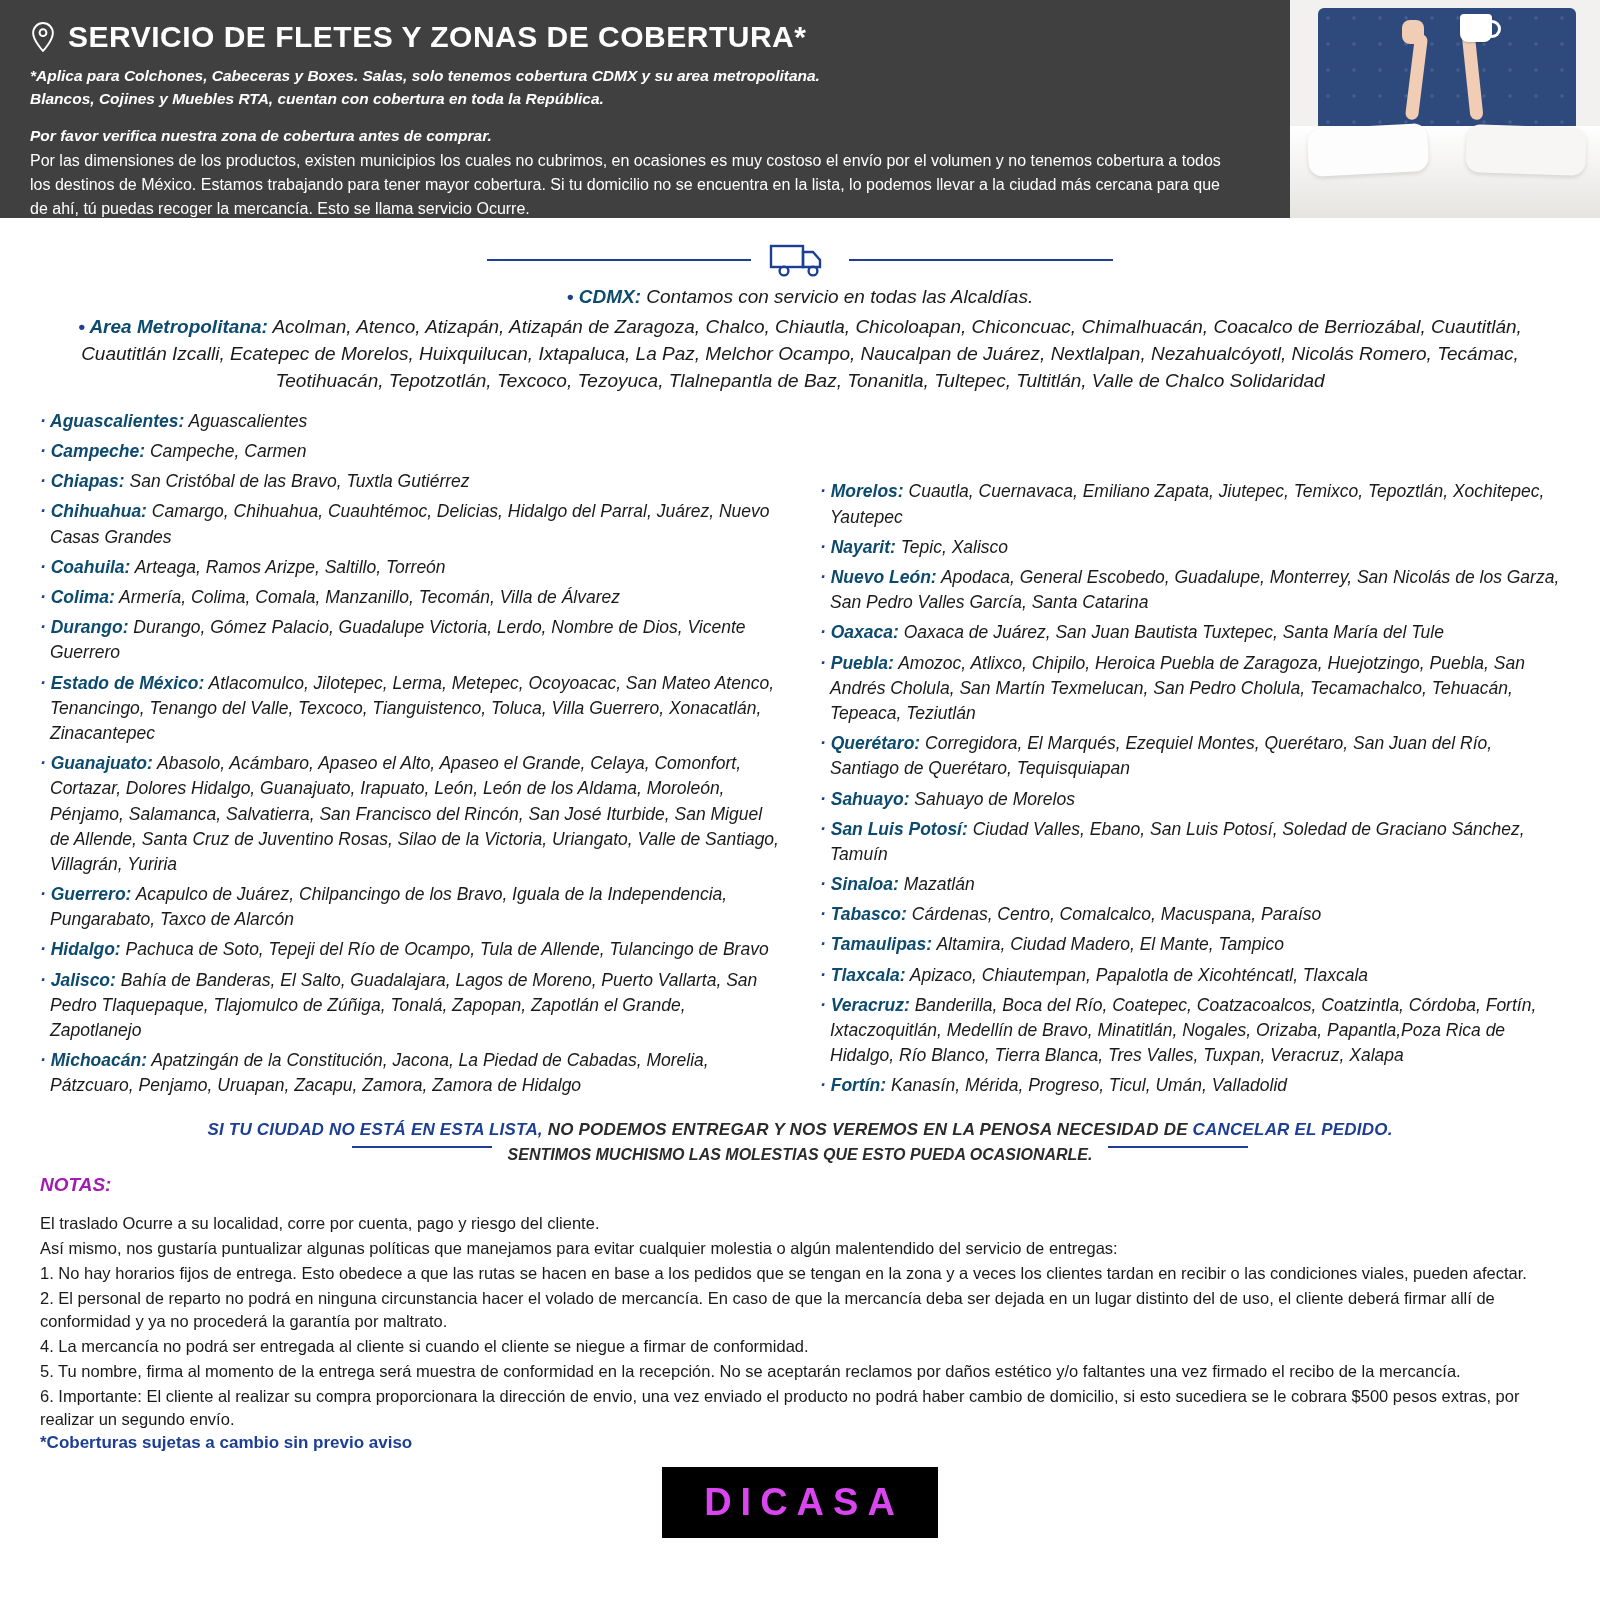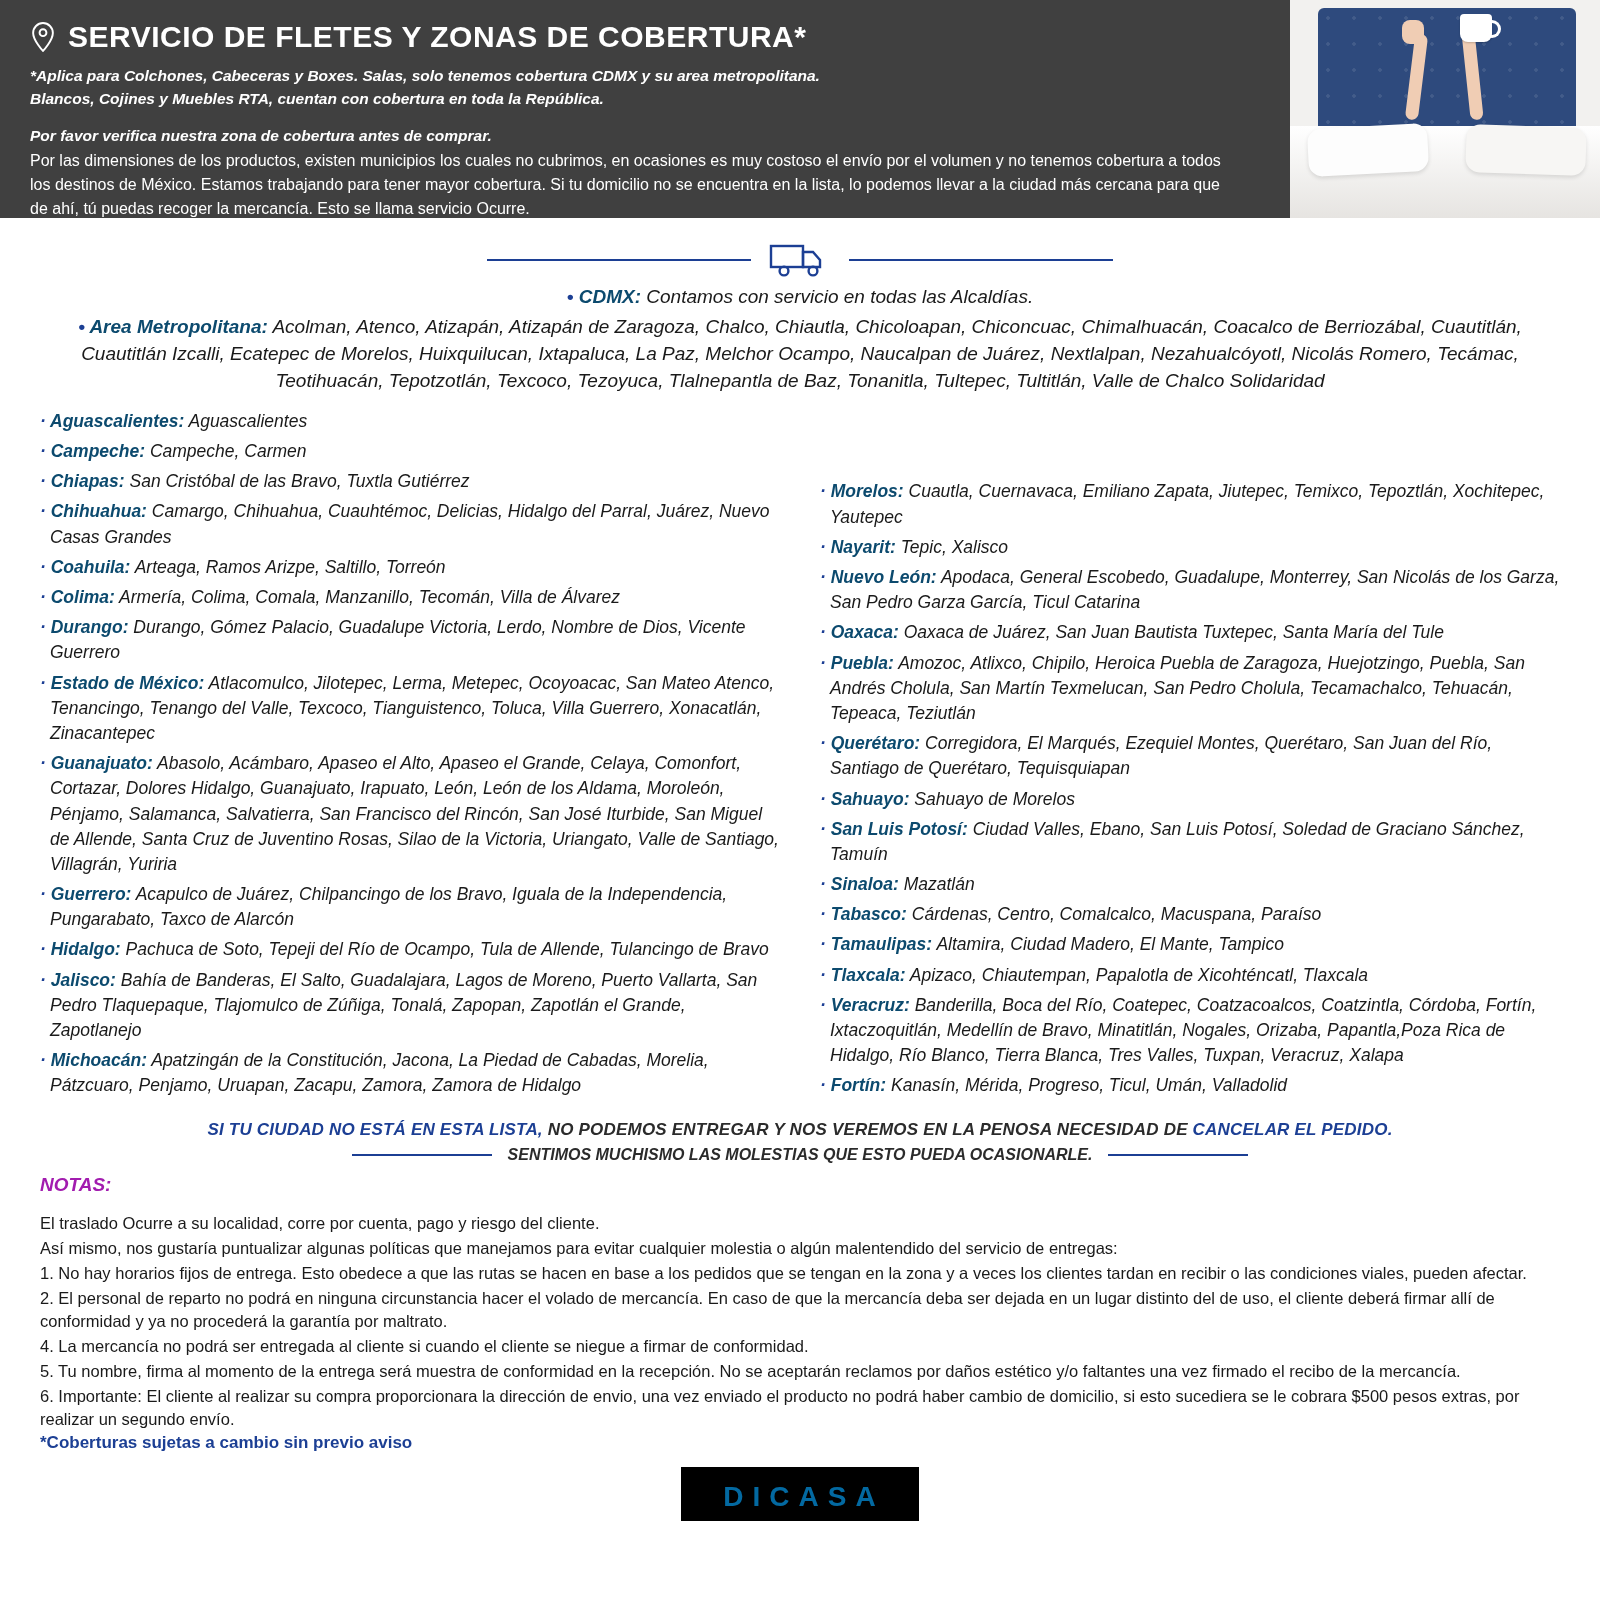--- a/index.html
+++ b/index.html
@@ -112,21 +112,21 @@
   
   .warn {
     text-align:center; margin-top:16px; padding:0 40px;
   }
   .warn-1 {
     font-size:17px; font-style:italic; font-weight:bold;
     color:#2b2b2b; letter-spacing:0.2px;
   }
   .warn-blue { color:#1c3f94; }
   .warn-2-row {
-    display:flex; align-items:center; justify-content:center; margin-top:6px;
+    display:flex; align-items:flex-start; justify-content:center; margin-top:6px;
   }
   .warn-line { height:2px; background:#1c3f94; flex:0 0 140px; }
   .warn-2 {
     font-size:16px; font-style:italic; font-weight:bold; color:#2b2b2b;
     margin:0 16px; white-space:nowrap;
   }
 
   
   .notes { padding:10px 40px 0 40px; }
   .notes-title {
@@ -135,23 +135,23 @@
   .note-p {
     font-size:16.5px; line-height:1.35; margin-bottom:3px;
   }
   .cob {
     color:#1c3f94; font-weight:bold; font-size:17px; margin-top:0;
   }
 
   
   .logo-wrap { display:flex; justify-content:center; margin-top:14px; }
   .logo {
-    background:#000000; color:#0369a1;
-    font-size:28px; letter-spacing:9px; font-weight:bold;
-    padding:14px 34px 8px 42px;
+    background:#000000; color:#d946ef;
+    font-size:38px; letter-spacing:9px; font-weight:bold;
+    padding:14px 34px 14px 42px;
   }
 </style>
 </head>
 <body>
 
 <div class="page">
 
   <div class="header">
     <div class="header-title">
       <span class="pin-icon">
@@ -219,21 +219,21 @@
         <div class="entry"><span class="bullet">· </span><span class="state">Estado de México:</span> <span>Atlacomulco, Jilotepec, Lerma, Metepec, Ocoyoacac, San Mateo Atenco, Tenancingo, Tenango del Valle, Texcoco, Tianguistenco, Toluca, Villa Guerrero, Xonacatlán, Zinacantepec</span></div>
         <div class="entry"><span class="bullet">· </span><span class="state">Guanajuato:</span> <span>Abasolo, Acámbaro, Apaseo el Alto, Apaseo el Grande, Celaya, Comonfort, Cortazar, Dolores Hidalgo, Guanajuato, Irapuato, León, León de los Aldama, Moroleón, Pénjamo, Salamanca, Salvatierra, San Francisco del Rincón, San José Iturbide, San Miguel de Allende, Santa Cruz de Juventino Rosas, Silao de la Victoria, Uriangato, Valle de Santiago, Villagrán, Yuriria</span></div>
         <div class="entry"><span class="bullet">· </span><span class="state">Guerrero:</span> <span>Acapulco de Juárez, Chilpancingo de los Bravo, Iguala de la Independencia, Pungarabato, Taxco de Alarcón</span></div>
         <div class="entry"><span class="bullet">· </span><span class="state">Hidalgo:</span> <span>Pachuca de Soto, Tepeji del Río de Ocampo, Tula de Allende, Tulancingo de Bravo</span></div>
         <div class="entry"><span class="bullet">· </span><span class="state">Jalisco:</span> <span>Bahía de Banderas, El Salto, Guadalajara, Lagos de Moreno, Puerto Vallarta, San Pedro Tlaquepaque, Tlajomulco de Zúñiga, Tonalá, Zapopan, Zapotlán el Grande, Zapotlanejo</span></div>
         <div class="entry"><span class="bullet">· </span><span class="state">Michoacán:</span> <span>Apatzingán de la Constitución, Jacona, La Piedad de Cabadas, Morelia, Pátzcuaro, Penjamo, Uruapan, Zacapu, Zamora, Zamora de Hidalgo</span></div>
       </div>
     <div class="col" id="col-right">
         <div class="entry"><span class="bullet">· </span><span class="state">Morelos:</span> <span>Cuautla, Cuernavaca, Emiliano Zapata, Jiutepec, Temixco, Tepoztlán, Xochitepec, Yautepec</span></div>
         <div class="entry"><span class="bullet">· </span><span class="state">Nayarit:</span> <span>Tepic, Xalisco</span></div>
-        <div class="entry"><span class="bullet">· </span><span class="state">Nuevo León:</span> <span>Apodaca, General Escobedo, Guadalupe, Monterrey, San Nicolás de los Garza, San Pedro Garza García, Ticul Catarina</span></div>
+        <div class="entry"><span class="bullet">· </span><span class="state">Nuevo León:</span> <span>Apodaca, General Escobedo, Guadalupe, Monterrey, San Nicolás de los Garza, San Pedro Valles García, Santa Catarina</span></div>
         <div class="entry"><span class="bullet">· </span><span class="state">Oaxaca:</span> <span>Oaxaca de Juárez, San Juan Bautista Tuxtepec, Santa María del Tule</span></div>
         <div class="entry"><span class="bullet">· </span><span class="state">Puebla:</span> <span>Amozoc, Atlixco, Chipilo, Heroica Puebla de Zaragoza, Huejotzingo, Puebla, San Andrés Cholula, San Martín Texmelucan, San Pedro Cholula, Tecamachalco, Tehuacán, Tepeaca, Teziutlán</span></div>
         <div class="entry"><span class="bullet">· </span><span class="state">Querétaro:</span> <span>Corregidora, El Marqués, Ezequiel Montes, Querétaro, San Juan del Río, Santiago de Querétaro, Tequisquiapan</span></div>
         <div class="entry"><span class="bullet">· </span><span class="state">Sahuayo:</span> <span>Sahuayo de Morelos</span></div>
         <div class="entry"><span class="bullet">· </span><span class="state">San Luis Potosí:</span> <span>Ciudad Valles, Ebano, San Luis Potosí, Soledad de Graciano Sánchez, Tamuín</span></div>
         <div class="entry"><span class="bullet">· </span><span class="state">Sinaloa:</span> <span>Mazatlán</span></div>
         <div class="entry"><span class="bullet">· </span><span class="state">Tabasco:</span> <span>Cárdenas, Centro, Comalcalco, Macuspana, Paraíso</span></div>
         <div class="entry"><span class="bullet">· </span><span class="state">Tamaulipas:</span> <span>Altamira, Ciudad Madero, El Mante, Tampico</span></div>
         <div class="entry"><span class="bullet">· </span><span class="state">Tlaxcala:</span> <span>Apizaco, Chiautempan, Papalotla de Xicohténcatl, Tlaxcala</span></div>
         <div class="entry"><span class="bullet">· </span><span class="state">Veracruz:</span> <span>Banderilla, Boca del Río, Coatepec, Coatzacoalcos, Coatzintla, Córdoba, Fortín, Ixtaczoquitlán, Medellín de Bravo, Minatitlán, Nogales, Orizaba, Papantla,Poza Rica de Hidalgo, Río Blanco, Tierra Blanca, Tres Valles, Tuxpan, Veracruz, Xalapa</span></div>

